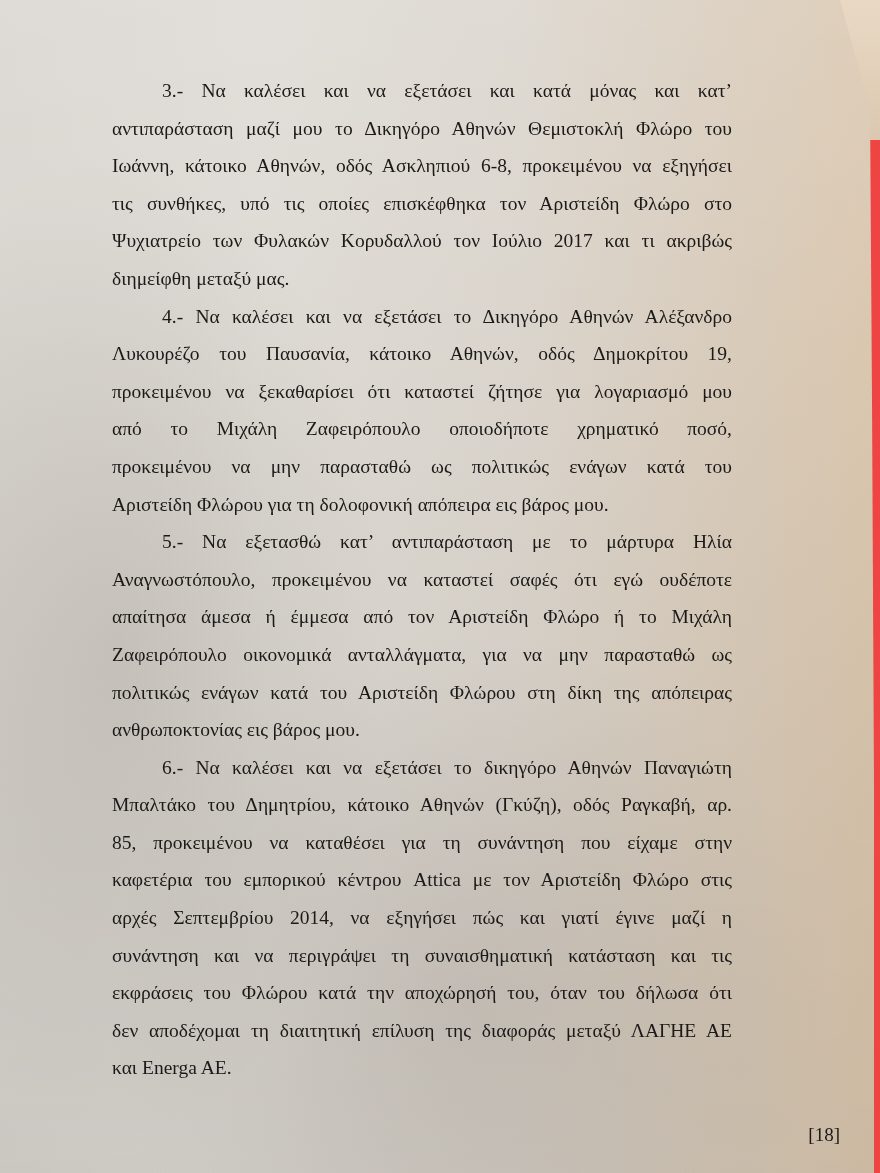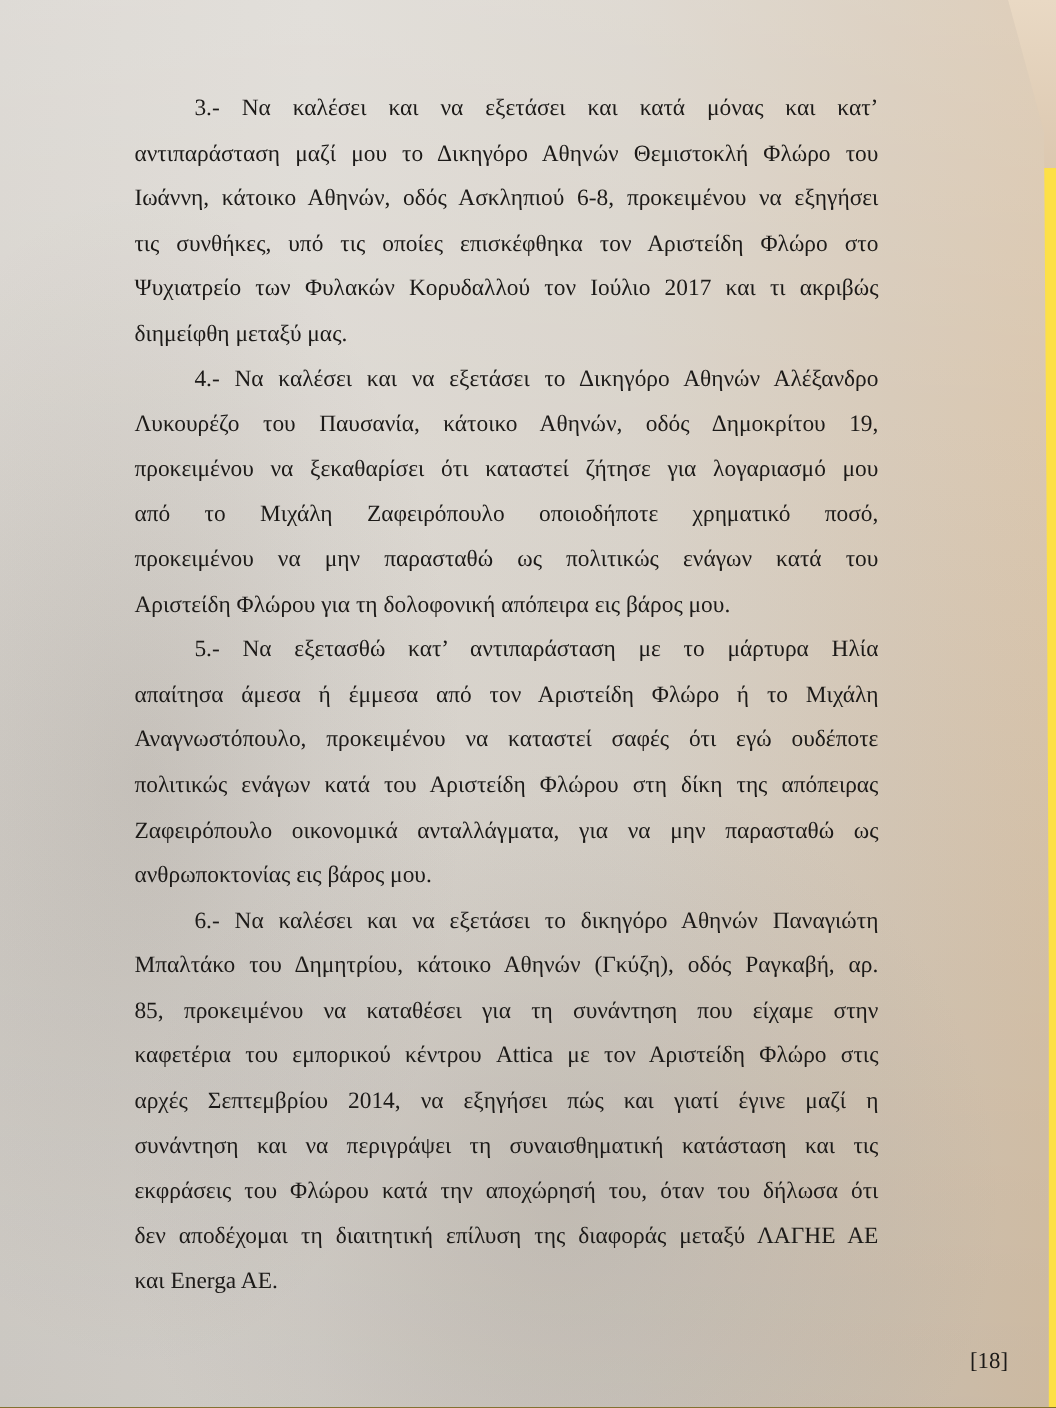--- a/index.html
+++ b/index.html
@@ -8,21 +8,21 @@
       width: 880px;
       height: 1173px;
       overflow: hidden;
       background: #2a1f18;
     }
     .photo {
       position: relative;
       width: 880px;
       height: 1173px;
       overflow: hidden;
-      background: #fde047;
+      background: #ef4444;
     }
     
     .back-page {
       position: absolute;
       top: 0;
       right: 0;
       width: 120px;
       height: 140px;
       background: linear-gradient(180deg, #e9d9c4 0%, #dcc8b0 100%);
     }
@@ -104,24 +104,24 @@
       <span class="line indent">4.- Να καλέσει και να εξετάσει το Δικηγόρο Αθηνών Αλέξανδρο</span>
       <span class="line">Λυκουρέζο του Παυσανία, κάτοικο Αθηνών, οδός Δημοκρίτου 19,</span>
       <span class="line">προκειμένου να ξεκαθαρίσει ότι καταστεί ζήτησε για λογαριασμό μου</span>
       <span class="line">από το Μιχάλη Ζαφειρόπουλο οποιοδήποτε χρηματικό ποσό,</span>
       <span class="line">προκειμένου να μην παρασταθώ ως πολιτικώς ενάγων κατά του</span>
       <span class="line last">Αριστείδη Φλώρου για τη δολοφονική απόπειρα εις βάρος μου.</span>
     </div>
 
     <div>
       <span class="line indent">5.- Να εξετασθώ κατ’ αντιπαράσταση με το μάρτυρα Ηλία</span>
+      <span class="line">Αναγνωστόπουλο, προκειμένου να καταστεί σαφές ότι εγώ ουδέποτε</span>
       <span class="line">απαίτησα άμεσα ή έμμεσα από τον Αριστείδη Φλώρο ή το Μιχάλη</span>
-      <span class="line">Αναγνωστόπουλο, προκειμένου να καταστεί σαφές ότι εγώ ουδέποτε</span>
+      <span class="line">Ζαφειρόπουλο οικονομικά ανταλλάγματα, για να μην παρασταθώ ως</span>
       <span class="line">πολιτικώς ενάγων κατά του Αριστείδη Φλώρου στη δίκη της απόπειρας</span>
-      <span class="line">Ζαφειρόπουλο οικονομικά ανταλλάγματα, για να μην παρασταθώ ως</span>
       <span class="line last">ανθρωποκτονίας εις βάρος μου.</span>
     </div>
 
     <div>
       <span class="line indent">6.- Να καλέσει και να εξετάσει το δικηγόρο Αθηνών Παναγιώτη</span>
       <span class="line">Μπαλτάκο του Δημητρίου, κάτοικο Αθηνών (Γκύζη), οδός Ραγκαβή, αρ.</span>
       <span class="line">85, προκειμένου να καταθέσει για τη συνάντηση που είχαμε στην</span>
       <span class="line">καφετέρια του εμπορικού κέντρου Attica με τον Αριστείδη Φλώρο στις</span>
       <span class="line">αρχές Σεπτεμβρίου 2014, να εξηγήσει πώς και γιατί έγινε μαζί η</span>
       <span class="line">συνάντηση και να περιγράψει τη συναισθηματική κατάσταση και τις</span>

